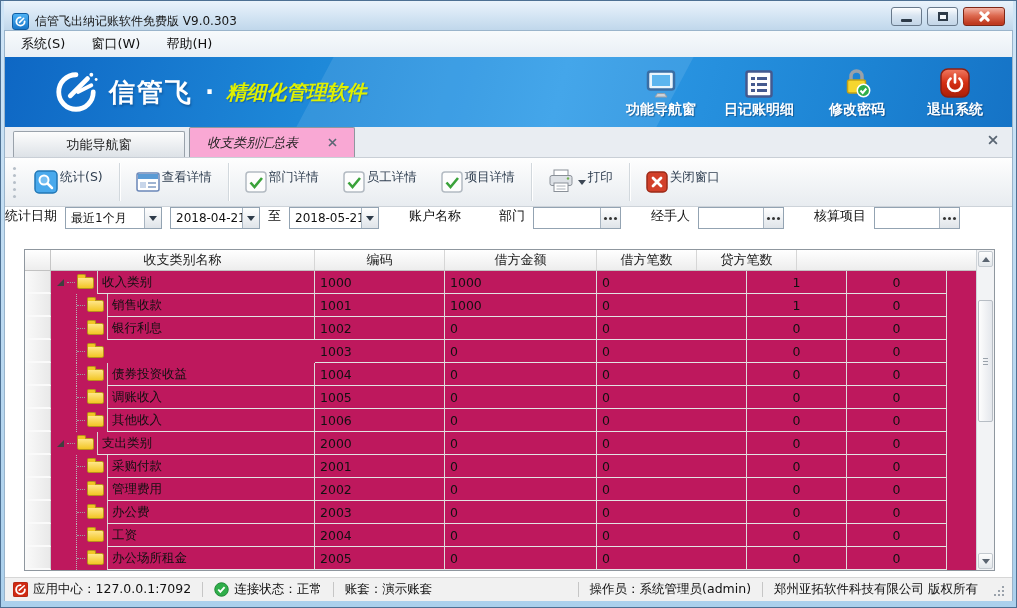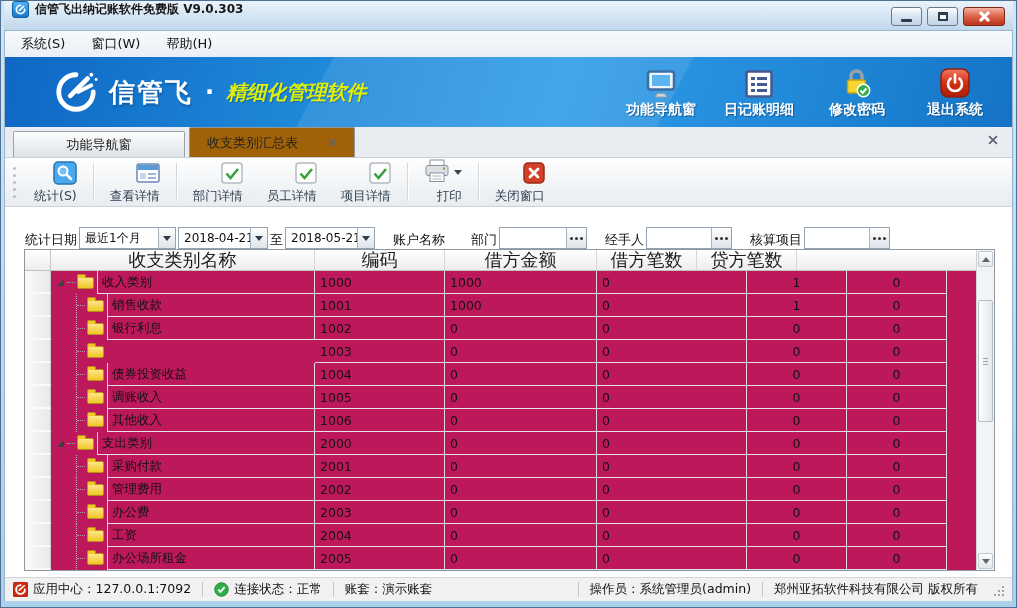--- a/index.html
+++ b/index.html
@@ -3,22 +3,22 @@
 <meta charset="utf-8">
 <style>
   * { box-sizing: border-box; margin: 0; padding: 0; }
   html,body { width:1017px; height:608px; overflow:hidden;
     font-family:"DejaVu Sans","Liberation Sans",sans-serif; font-size:12px; color:#111; }
 
   .window { width:1017px; height:608px; display:flex; flex-direction:column;
     background:linear-gradient(#cfe5f7,#abd0ec); border:1px solid #4d7093; padding:0 3px 6px; }
 
   
-  .titlebar { height:29px; display:flex; align-items:flex-start; padding:0 8px; position:relative;
-    background:linear-gradient(#eaf3fb,#d3e4f3 55%,#c0d7eb);font-weight:bold; }
+  .titlebar { height:29px; display:flex; align-items:flex-end; padding:0 8px; position:relative;
+    background:linear-gradient(#eaf3fb,#d3e4f3 55%,#c0d7eb); }
   .titlebar .app-ico { width:17px; height:17px; border-radius:3px; margin-right:6px;
     background:linear-gradient(#4db2f5,#1877c9); border:1px solid #0f5da2;
     display:flex; align-items:center; justify-content:center; }
   .title-text { font-size:12px; color:#161616; }
   .winbtns { position:absolute; right:8px; top:6px; display:flex; gap:5px; }
   .wbtn { width:31px; height:19px; border:1px solid #68798b; border-radius:3px;
     background:linear-gradient(#fdfeff,#d9e5f1 45%,#c2d5e7);
     display:flex; align-items:center; justify-content:center; }
   .wbtn.close { width:42px; background:linear-gradient(#f3b2a3,#dd6a50 45%,#bf3a20 90%); border-color:#7e2716; }
   .glyph-min { width:11px; height:3px; background:#2e3b49; border-radius:1px; margin-top:7px; }
@@ -47,53 +47,53 @@
   .banner-actions { margin-left:auto; margin-right:16px; display:flex; gap:16px; position:relative; }
   .bna { width:82px; display:flex; flex-direction:column; align-items:center; gap:3px; cursor:default; }
   .bna-label { color:#fff; font-weight:bold; font-size:14px; text-shadow:1px 1px 1px rgba(0,30,70,.45); white-space:nowrap; }
   .bna-ico { height:32px; display:flex; align-items:flex-end; justify-content:center; }
 
   
   .tabstrip { height:30px; background:#e9edf2; display:flex; align-items:flex-end; padding-left:8px; position:relative; }
   .tab { width:172px; height:26px; margin-right:4px; display:flex; align-items:center; justify-content:center;
     border:1px solid #9aa2ab; border-bottom:none; border-radius:2px 2px 0 0; font-size:13px;
     background:linear-gradient(#fdfdfd,#dde2e7); color:#222; }
-  .tab.active { width:166px; height:30px; background:#a16207; border-color:#8f979f; position:relative; z-index:2; gap:30px; }
+  .tab.active { width:166px; height:30px; background:#f9a8d4; border-color:#8f979f; position:relative; z-index:2; gap:30px;font-style:italic; }
   .tab-close svg { display:block; }
   .tabstrip-x { position:absolute; right:14px; top:7px; }
 
   
   .toolbar { height:50px; display:flex; align-items:center; padding:0 6px;
     background:linear-gradient(#fefefe,#e8ecf0); border-top:1px solid #c9cfd6; border-bottom:1px solid #cdd3d9; }
   .tgrip { width:3px; height:3px; border-radius:50%; background:#b6bfc8; margin:0 6px 0 2px;
     box-shadow:0 -14px #b6bfc8,0 -7px #b6bfc8,0 7px #b6bfc8,0 14px #b6bfc8; }
-  .tbtn { display:flex; flex-direction:column; align-items:flex-end; justify-content:center;
+  .tbtn { display:flex; align-items:flex-start; justify-content:center;
     gap:2px; padding:3px 12px; border-radius:3px; }
   .tbtn-label { font-size:12.5px; color:#2f3e50; white-space:nowrap; }
   .tbtn-icorow { height:26px; display:flex; align-items:center; gap:4px; }
   .tsep { width:1px; height:38px; background:#d2d8dd; box-shadow:1px 0 0 #fff; margin:0 4px; }
   .dd-arrow { width:0; height:0; border-left:4px solid transparent; border-right:4px solid transparent; border-top:5px solid #3c4754; }
 
   
-  .filterbar { height:42px; background:#fff; display:flex; align-items:flex-end; padding-left:20px; gap:2px; }
+  .filterbar { height:42px; background:#fff; display:flex; align-items:flex-start; gap:8px; }
   .flabel { font-size:13px; white-space:nowrap; }
   .combo,.efield { height:22px; border:1px solid #93a3b2; background:#fff; display:flex; align-items:stretch; }
   .combo-val { flex:1; display:flex; align-items:center; padding:0 5px; font-size:12px; overflow:hidden; white-space:nowrap; }
   .combo-btn { width:17px; border-left:1px solid #a8b4c0; background:linear-gradient(#fefefe,#dfe4e9);
     display:flex; align-items:center; justify-content:center; }
   .combo-btn .dd-arrow { border-top-color:#2e3b49; }
   .dots { width:3px; height:3px; background:#333; border-radius:50%; box-shadow:-5px 0 #333,5px 0 #333; }
   .gap14 { width:14px; } .gap22 { width:22px; }
 
   
   .grid-area { flex:1; background:#fff; padding:0 17px 6px 19px; }
   .grid { height:100%; border:1px solid #8f979f; display:flex; background:#fff; }
   .grid-main { flex:1; display:flex; flex-direction:column; overflow:hidden; }
   .ghead { height:21px; display:flex; background:linear-gradient(#ffffff,#ededed); border-bottom:1px solid #c2c2c2; flex:0 0 auto; }
-  .ghead .hc { display:flex; align-items:center; justify-content:center; border-right:1px solid #d6d6d6; font-size:18px; color:#1c1c1c; }
+  .ghead .hc { display:flex; align-items:center; justify-content:center; border-right:1px solid #d6d6d6; font-size:13px; color:#1c1c1c; }
   .grid-row { height:23px; display:flex; flex:0 0 auto; background:#be185d; }
   .col-sel { width:26px; } .col-name { width:264px; } .col-code { width:130px; }
   .col-debit { width:152px; } .col-credit { width:150px; } .col-dc { width:100px; } .col-cc { width:100px; }
   .col-fill { flex:1; border:none !important; }
   .ghead .col-sel { border-right:1px solid #c6c6c6; }
   .sel-cell { width:26px; border-right:1px solid #c8c8c8; border-bottom:2px solid #fafafa;
     background:linear-gradient(90deg,#fafafa,#e9e9e9); }
   .cell { display:flex; align-items:center; padding-left:5px; border-right:1px solid #dcdcdc; border-bottom:1px solid #e3e3e3; font-size:12.5px; }
   .cell.center { justify-content:center; padding-left:0; }
   .name-area { width:264px; display:flex; align-items:stretch; }

